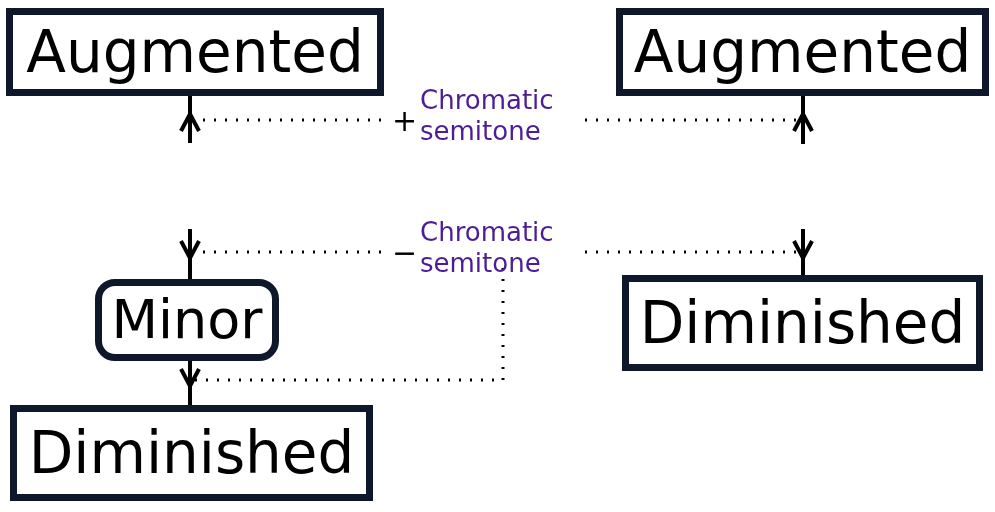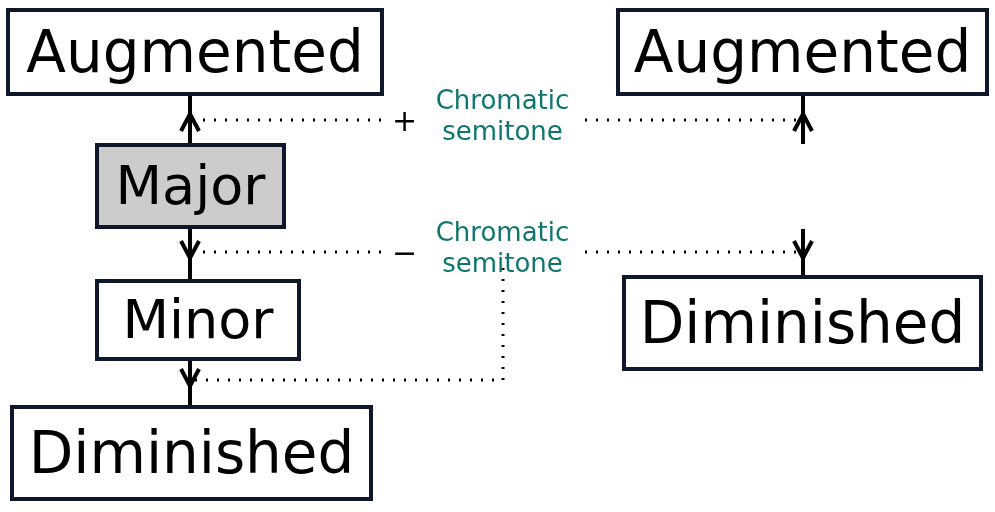--- a/index.html
+++ b/index.html
@@ -18,55 +18,54 @@
   .svg-layer {
     position: absolute;
     left: 0;
     top: 0;
     width: 995px;
     height: 512px;
   }
   .node-box {
     position: absolute;
     box-sizing: border-box;
-    border: 4px solid #0f172a;
+    border: 7px solid #0f172a;
     background: #ffffff;
     display: flex;
     align-items: center;
     justify-content: center;
     color: #000000;
     line-height: 1;
     white-space: nowrap;
   }
   .node-box.filled {
     background: #cccccc;
   }
   .node-label {
     display: block;
     line-height: 1;
   }
   
   #node-left-augmented { left: 6px;  top: 8px;   width: 378px; height: 88px;  }
   #node-left-major     { left: 95px; top: 143px; width: 191px; height: 86px;  }
-  #node-left-minor     { left: 95px; top: 279px; width: 206px; height: 82px;  }
+  #node-left-minor     { left: 95px; top: 279px; width: 184px; height: 82px; border-radius: 20px;  }
   #node-left-diminished{ left: 10px; top: 405px; width: 363px; height: 96px;  }
   
   #node-right-augmented { left: 616px; top: 8px;   width: 373px; height: 88px; }
   #node-right-perfect   { left: 675px; top: 144px; width: 254px; height: 85px; }
   #node-right-diminished{ left: 622px; top: 275px; width: 361px; height: 96px; }
 
   .node-label.size-xl { font-size: 58px; }
   .node-label.size-lg { font-size: 54px; }
 
   .edge-label {
     position: absolute;
-    color: #0f766e;
+    color: #4c1d95;
     font-size: 26px;
     line-height: 1.18;
-    text-align: center;
     white-space: nowrap;
   }
   #edge-label-plus-text  { left: 420px; top: 85px; width: 165px; }
   #edge-label-minus-text { left: 420px; top: 217px; width: 165px; }
 
   .sign-glyph {
     position: absolute;
     color: #000000;
     font-size: 30px;
     line-height: 1;
@@ -129,23 +128,20 @@
     </g>
     <g>
       <path d="M 503 268 L 503 380 L 192 380" fill="none" stroke="#000" stroke-width="3" stroke-dasharray="2 9" stroke-linecap="butt"></path>
     </g>
   </svg>
 
   <div class="node-box" id="node-left-augmented">
     <span class="node-label size-xl">Augmented</span>
   </div>
 
-  <div class="node-box filled" id="node-left-major">
-    <span class="node-label size-lg">Major</span>
-  </div>
 
   <div class="node-box" id="node-left-minor">
     <span class="node-label size-lg">Minor</span>
   </div>
 
   <div class="node-box" id="node-left-diminished">
     <span class="node-label size-xl">Diminished</span>
   </div>
 
   <div class="node-box" id="node-right-augmented">

